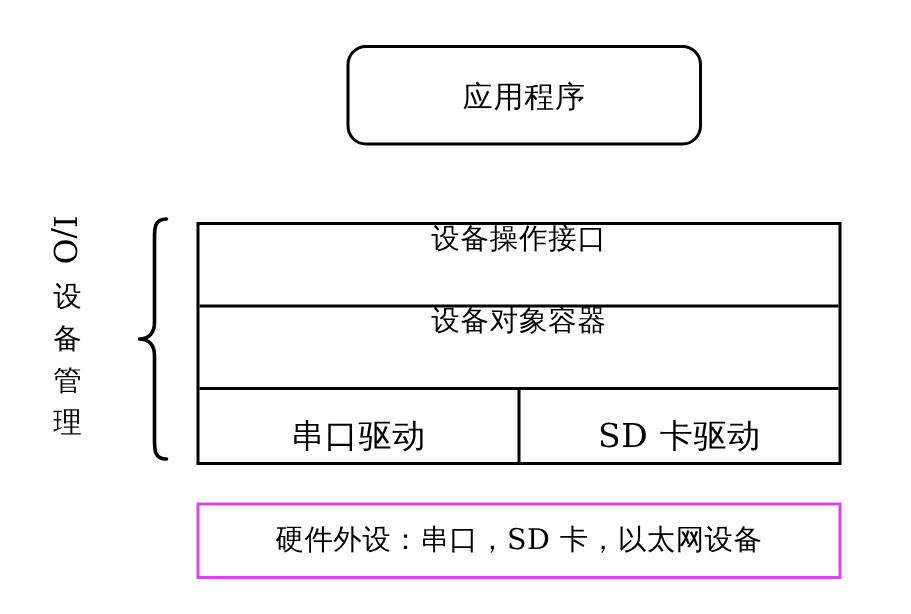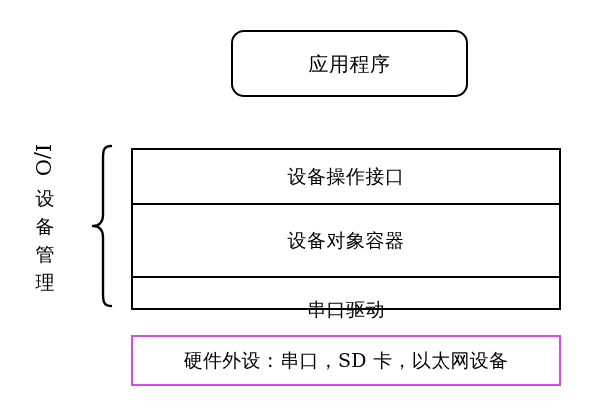--- a/index.html
+++ b/index.html
@@ -103,30 +103,30 @@
     height: 162px;
     border: 2px solid #000000;
     box-sizing: border-box;
     background: #ffffff;
     display: flex;
     flex-direction: column;
   }
   .stack-row {
     flex: 0 0 auto;
     display: flex;
-    align-items: center;
+    align-items: flex-start;
     justify-content: center;
     box-sizing: border-box;
   }
   .stack-row.row-interface {
     height: 55px;
     border-bottom: 2px solid #000000;
   }
   .stack-row.row-container {
-    height: 73px;
+    height: 55px;
     border-bottom: 2px solid #000000;
   }
   .stack-row.row-drivers {
     height: 48px;
     padding: 0;
   }
   .stack-row .row-text {
     font-size: 19px;
     line-height: 1;
     letter-spacing: 0.5px;
@@ -137,21 +137,21 @@
     display: flex;
     align-items: center;
     justify-content: center;
     box-sizing: border-box;
     border-right: 2px solid #000000;
   }
   .driver-cell:last-child {
     border-right: none;
   }
   .driver-cell .cell-text {
-    font-size: 19px;
+    font-size: 22px;
     line-height: 1;
     letter-spacing: 0.5px;
     margin-top: 15px;
   }
 
   
   .hw-box {
     position: absolute;
     left: 131px;
     top: 335px;
@@ -202,20 +202,23 @@
     </div>
 
     <div class="stack-row row-container">
       <span class="row-text">设备对象容器</span>
     </div>
 
     <div class="stack-row row-drivers">
       <div class="driver-cell">
         <span class="cell-text">串口驱动</span>
       </div>
+      <div class="driver-cell">
+        <span class="cell-text">SD 卡驱动</span>
+      </div>
     </div>
 
   </div>
 
   <div class="hw-box">
     <span class="box-text">硬件外设：串口，SD 卡，以太网设备</span>
   </div>
 
 </div>
 

